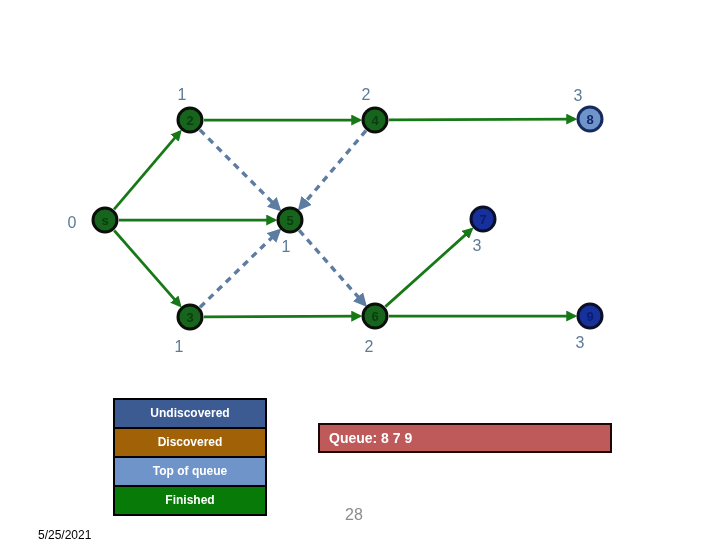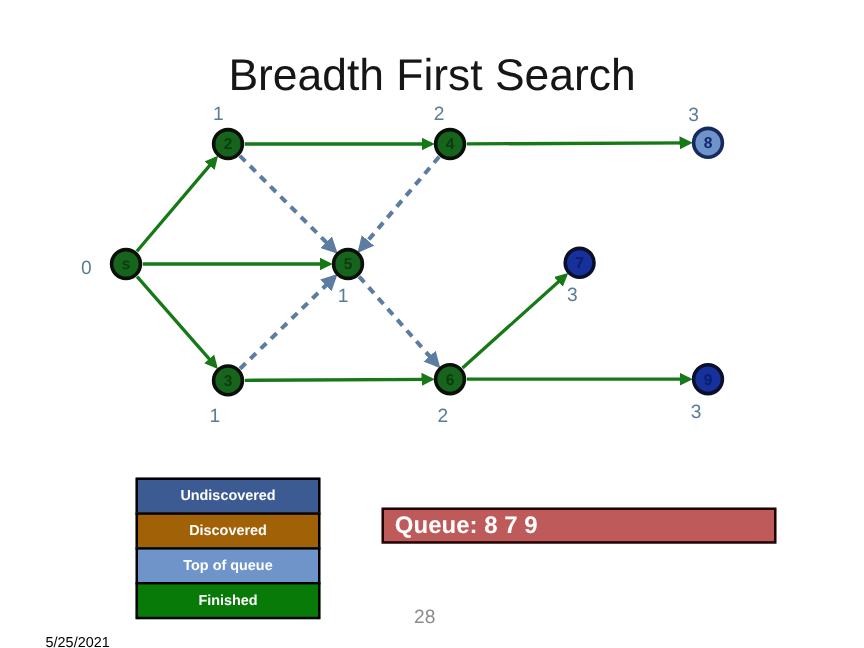--- a/index.html
+++ b/index.html
@@ -12,32 +12,31 @@
     text-align:center;font-size:37px;font-weight:400;color:#161616;line-height:1;
   }
   #graph-svg{position:absolute;left:0;top:0;width:720px;height:540px;}
   .legend{position:absolute;left:113px;top:398px;width:154px;}
   .legend-row{
     box-sizing:border-box;width:154px;height:31px;border:2px solid #000000;margin-top:-2px;
     color:#ffffff;font-weight:bold;font-size:12px;text-align:center;line-height:27px;
   }
   .legend-row:first-child{margin-top:0;}
   .queue-box{
-    position:absolute;left:318px;top:423px;width:329px;height:30px;box-sizing:border-box;
+    position:absolute;left:318px;top:423px;width:294px;height:30px;box-sizing:border-box;
     border:2px solid #1c0606;padding-left:9px;line-height:26px;
-    color:#ffffff;font-weight:bold;font-size:20px;
+    color:#ffffff;font-weight:bold;font-size:14px;
   }
   .footer-date{position:absolute;left:38px;top:528px;font-size:12px;color:#000000;}
   .slide-number{position:absolute;left:345px;top:506px;font-size:16px;color:#8c8c8c;}
 </style>
 </head>
 <body>
 
 <div class="slide">
-  <h1 class="title">Breadth First Search</h1>
 
   <svg id="graph-svg" viewBox="0 0 720 540" xmlns="http://www.w3.org/2000/svg">
       <defs>
         <marker id="arrow-tree" viewBox="0 0 10 10" refX="7.5" refY="5" markerWidth="4" markerHeight="4" orient="auto">
           <path d="M0,0 L10,5 L0,10 z" fill="#177817"></path>
         </marker>
         <marker id="arrow-cross" viewBox="0 0 10 10" refX="7.5" refY="5" markerWidth="4" markerHeight="4" orient="auto">
           <path d="M0,0 L10,5 L0,10 z" fill="#5d7ca2"></path>
         </marker>
       </defs>

